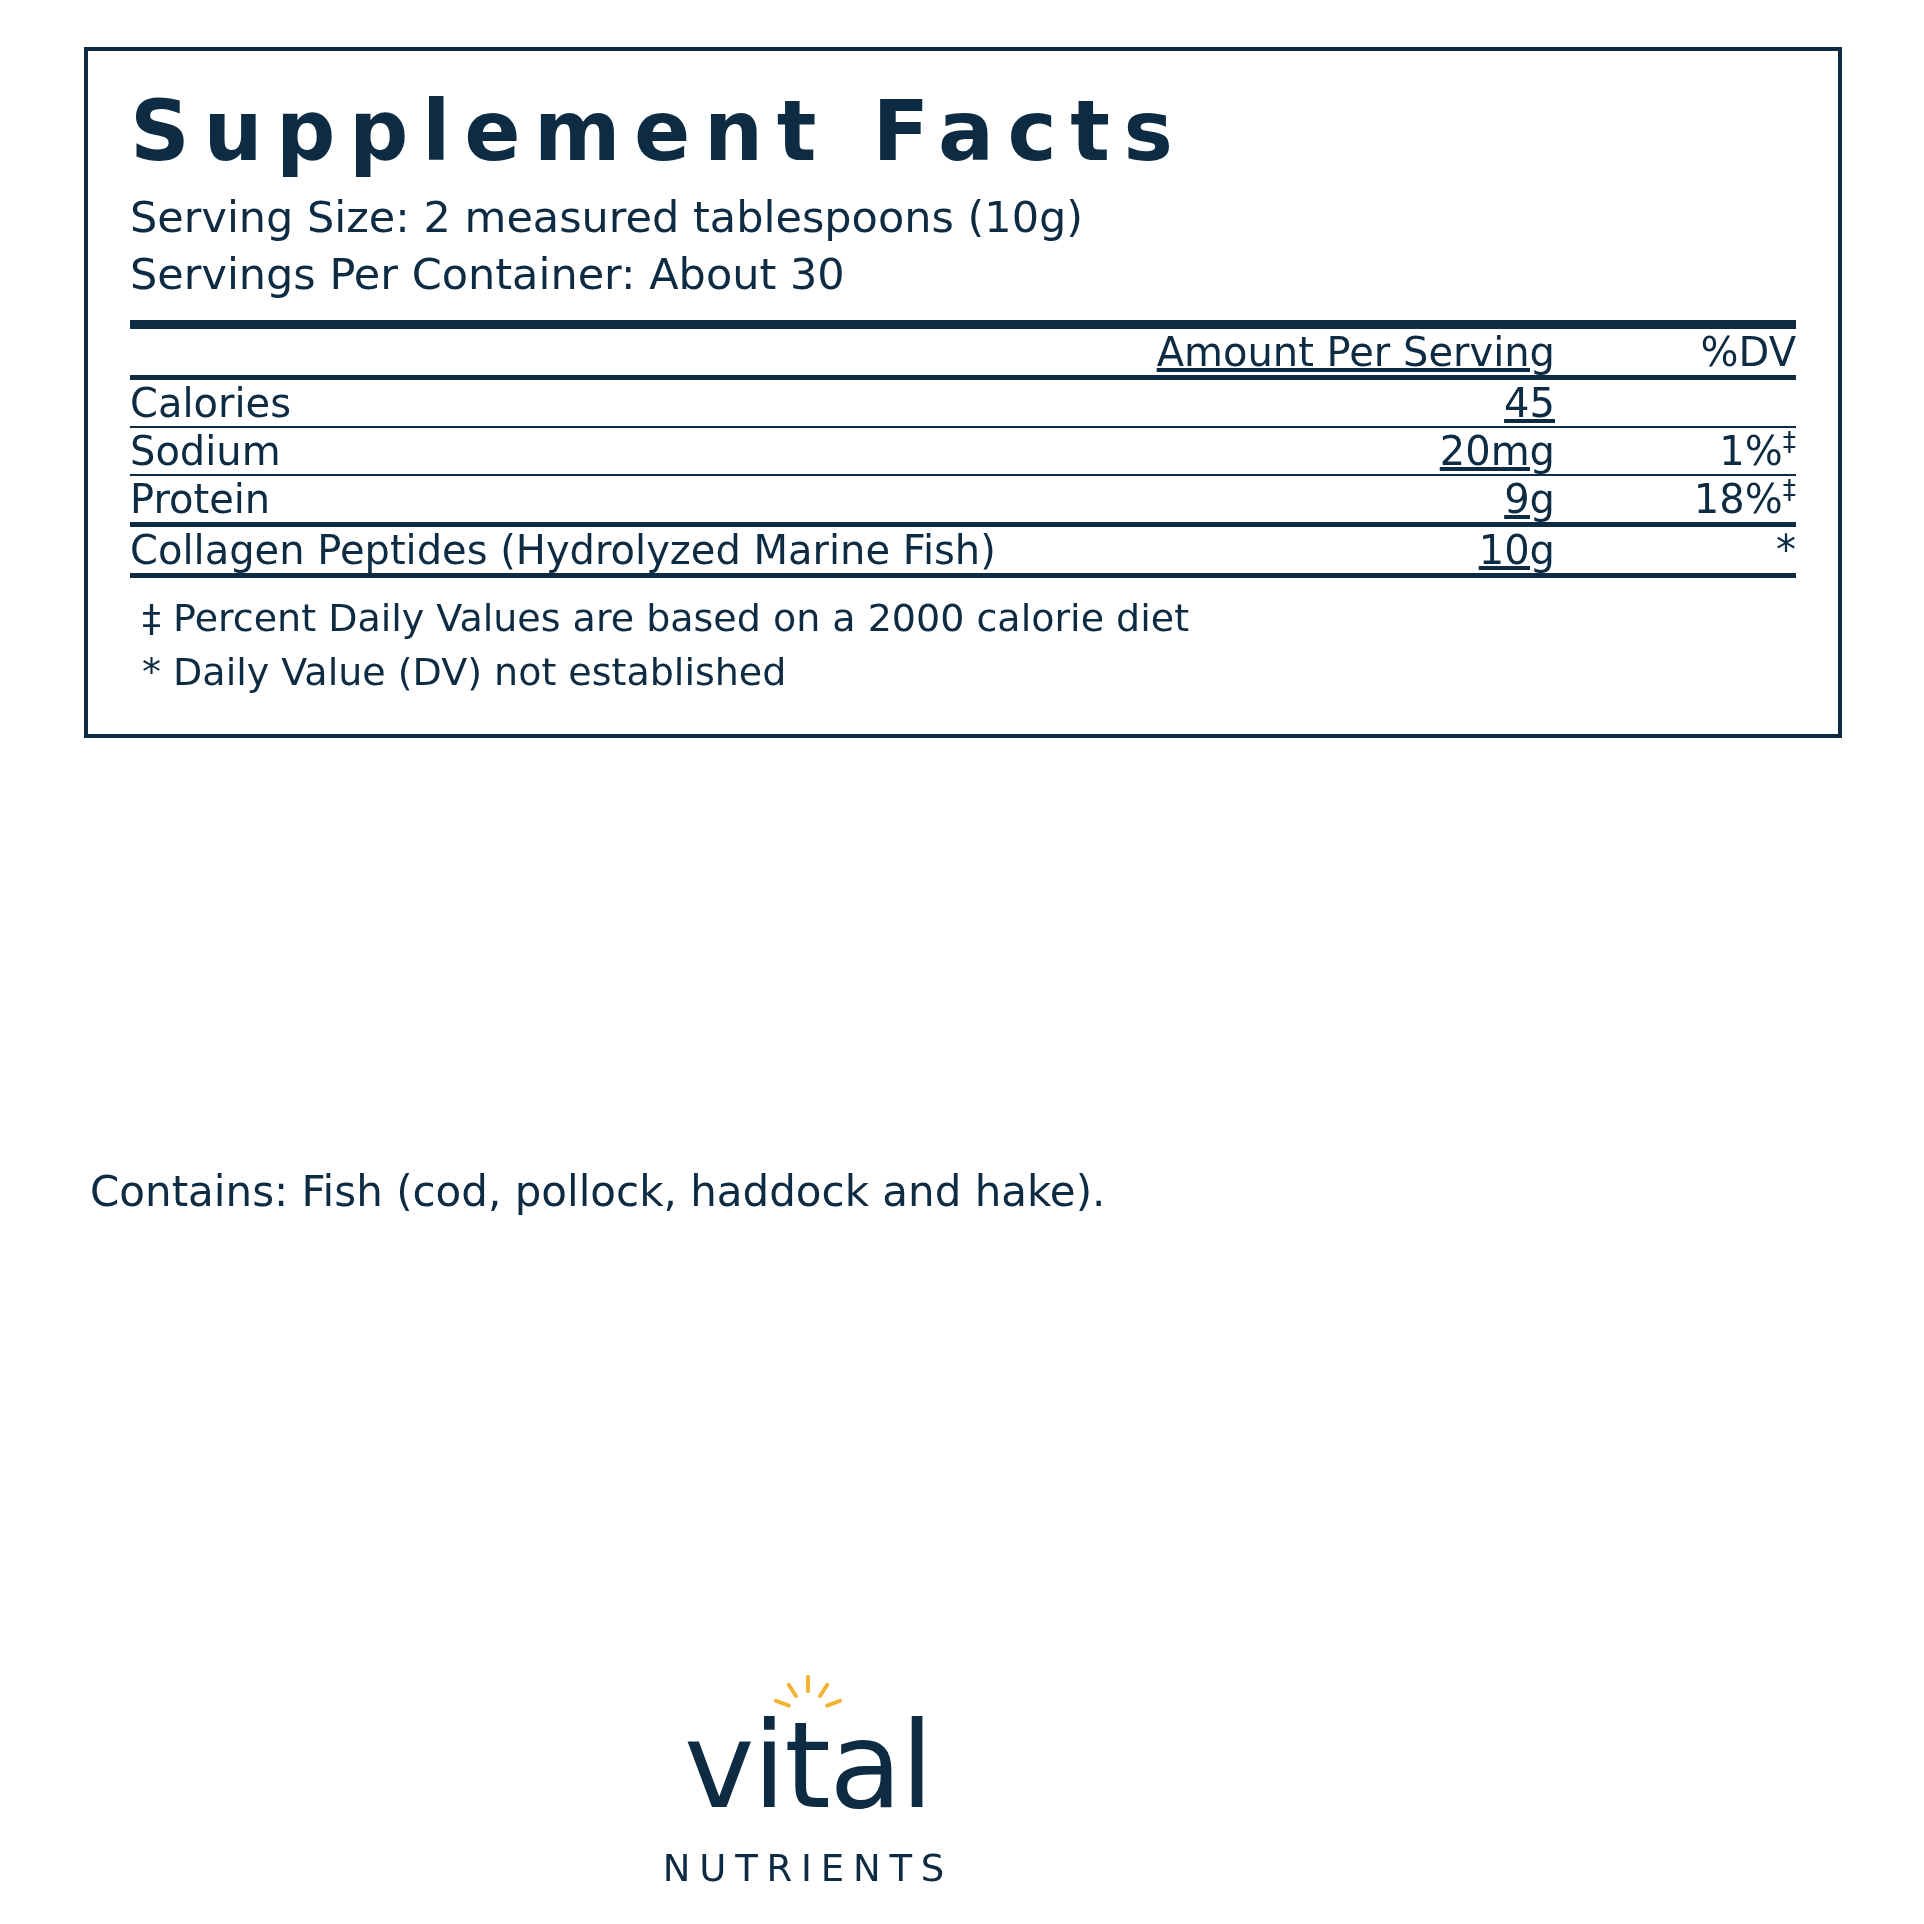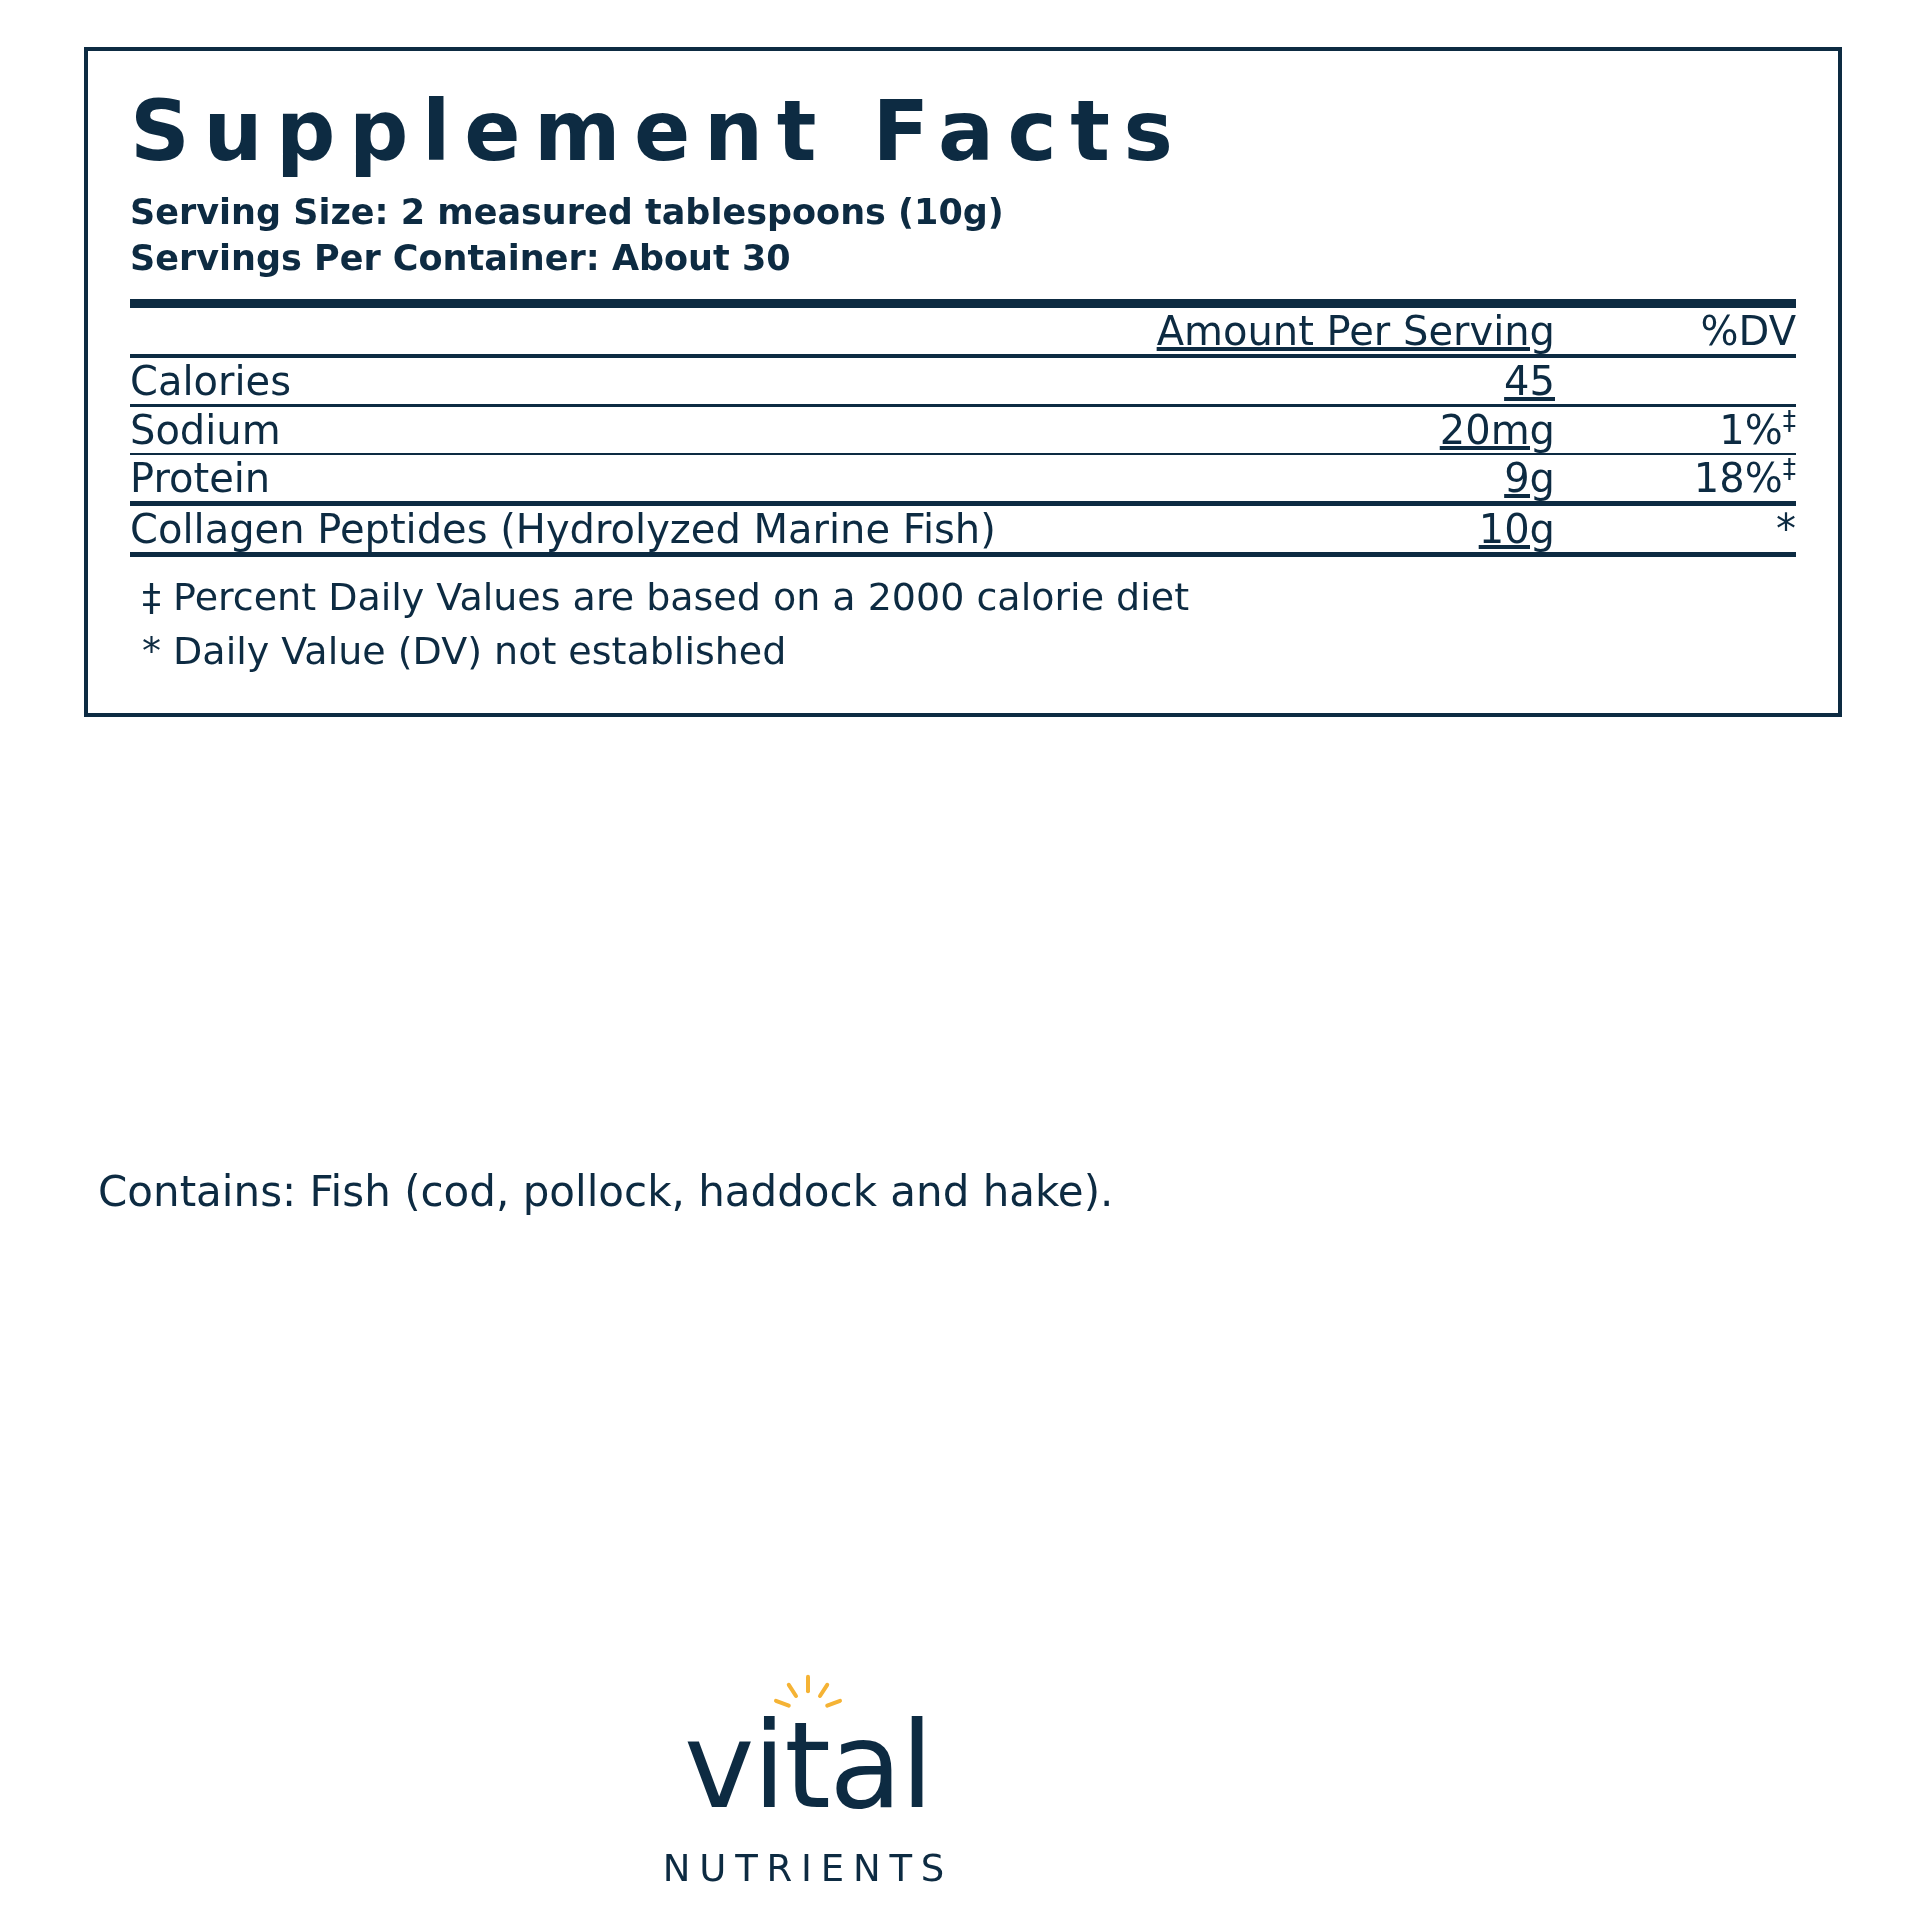--- a/index.html
+++ b/index.html
@@ -38,22 +38,22 @@
     font-size: 83px;
     line-height: 1.12;
     letter-spacing: 13.6px;
     color: #0d2b42;
     margin: 4.8px 0 9.6px 0;
     white-space: nowrap;
   }
 
   .serving-line {
     font-family: "DejaVu Sans", sans-serif;
-    font-weight: bold;
-    font-size: 35px;
+    font-weight: normal;
+    font-size: 43px;
     line-height: 1.32;
     color: #0d2b42;
     white-space: nowrap;
   }
 
   .rule-thick {
     height: 8.8px;
     background: #0d2b42;
     margin: 17.6px 0 0 0;
   }
@@ -97,21 +97,21 @@
     font-size: 38px;
     line-height: 1.42;
     color: #0d2b42;
     margin-top: 14.4px;
     margin-left: 12px;
   }
   .footnotes div { white-space: nowrap; }
 
   .contains {
     position: absolute;
-    left: 98px;
+    left: 90px;
     top: 1167px;
     font-family: "DejaVu Sans", sans-serif;
     font-size: 42px;
     color: #0d2b42;
     white-space: nowrap;
   }
 
   
   .logo {
     position: absolute;

